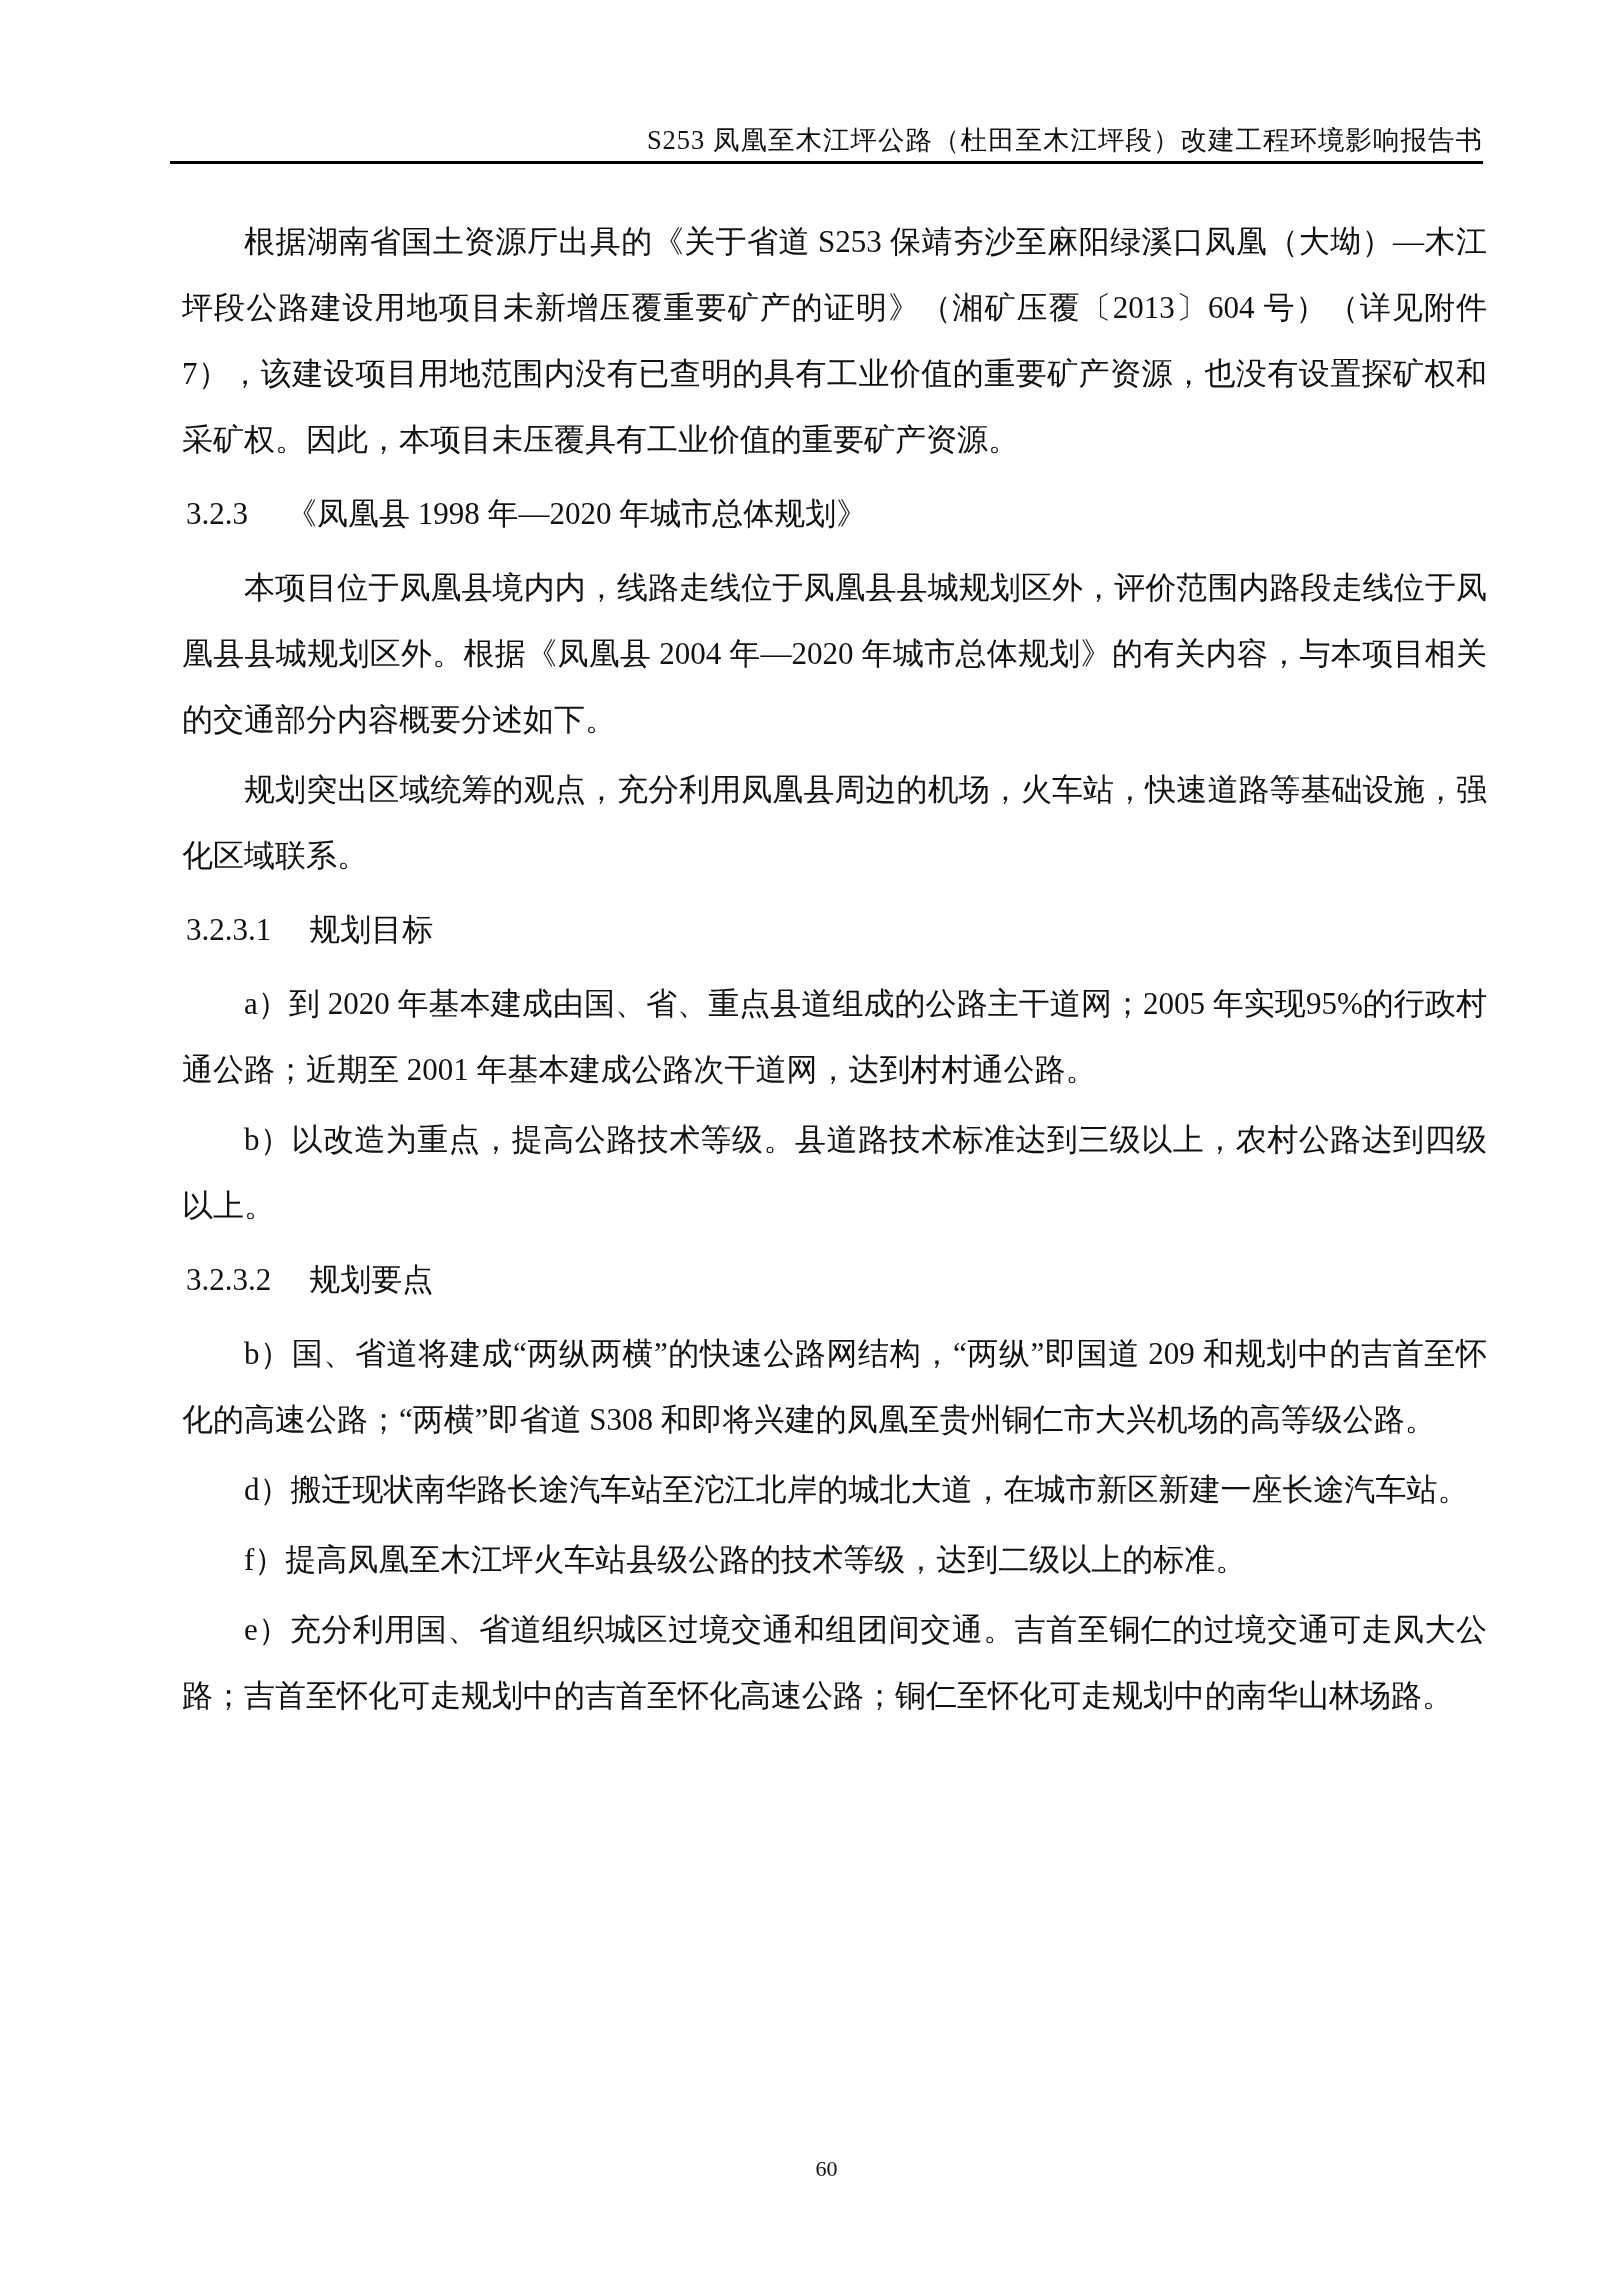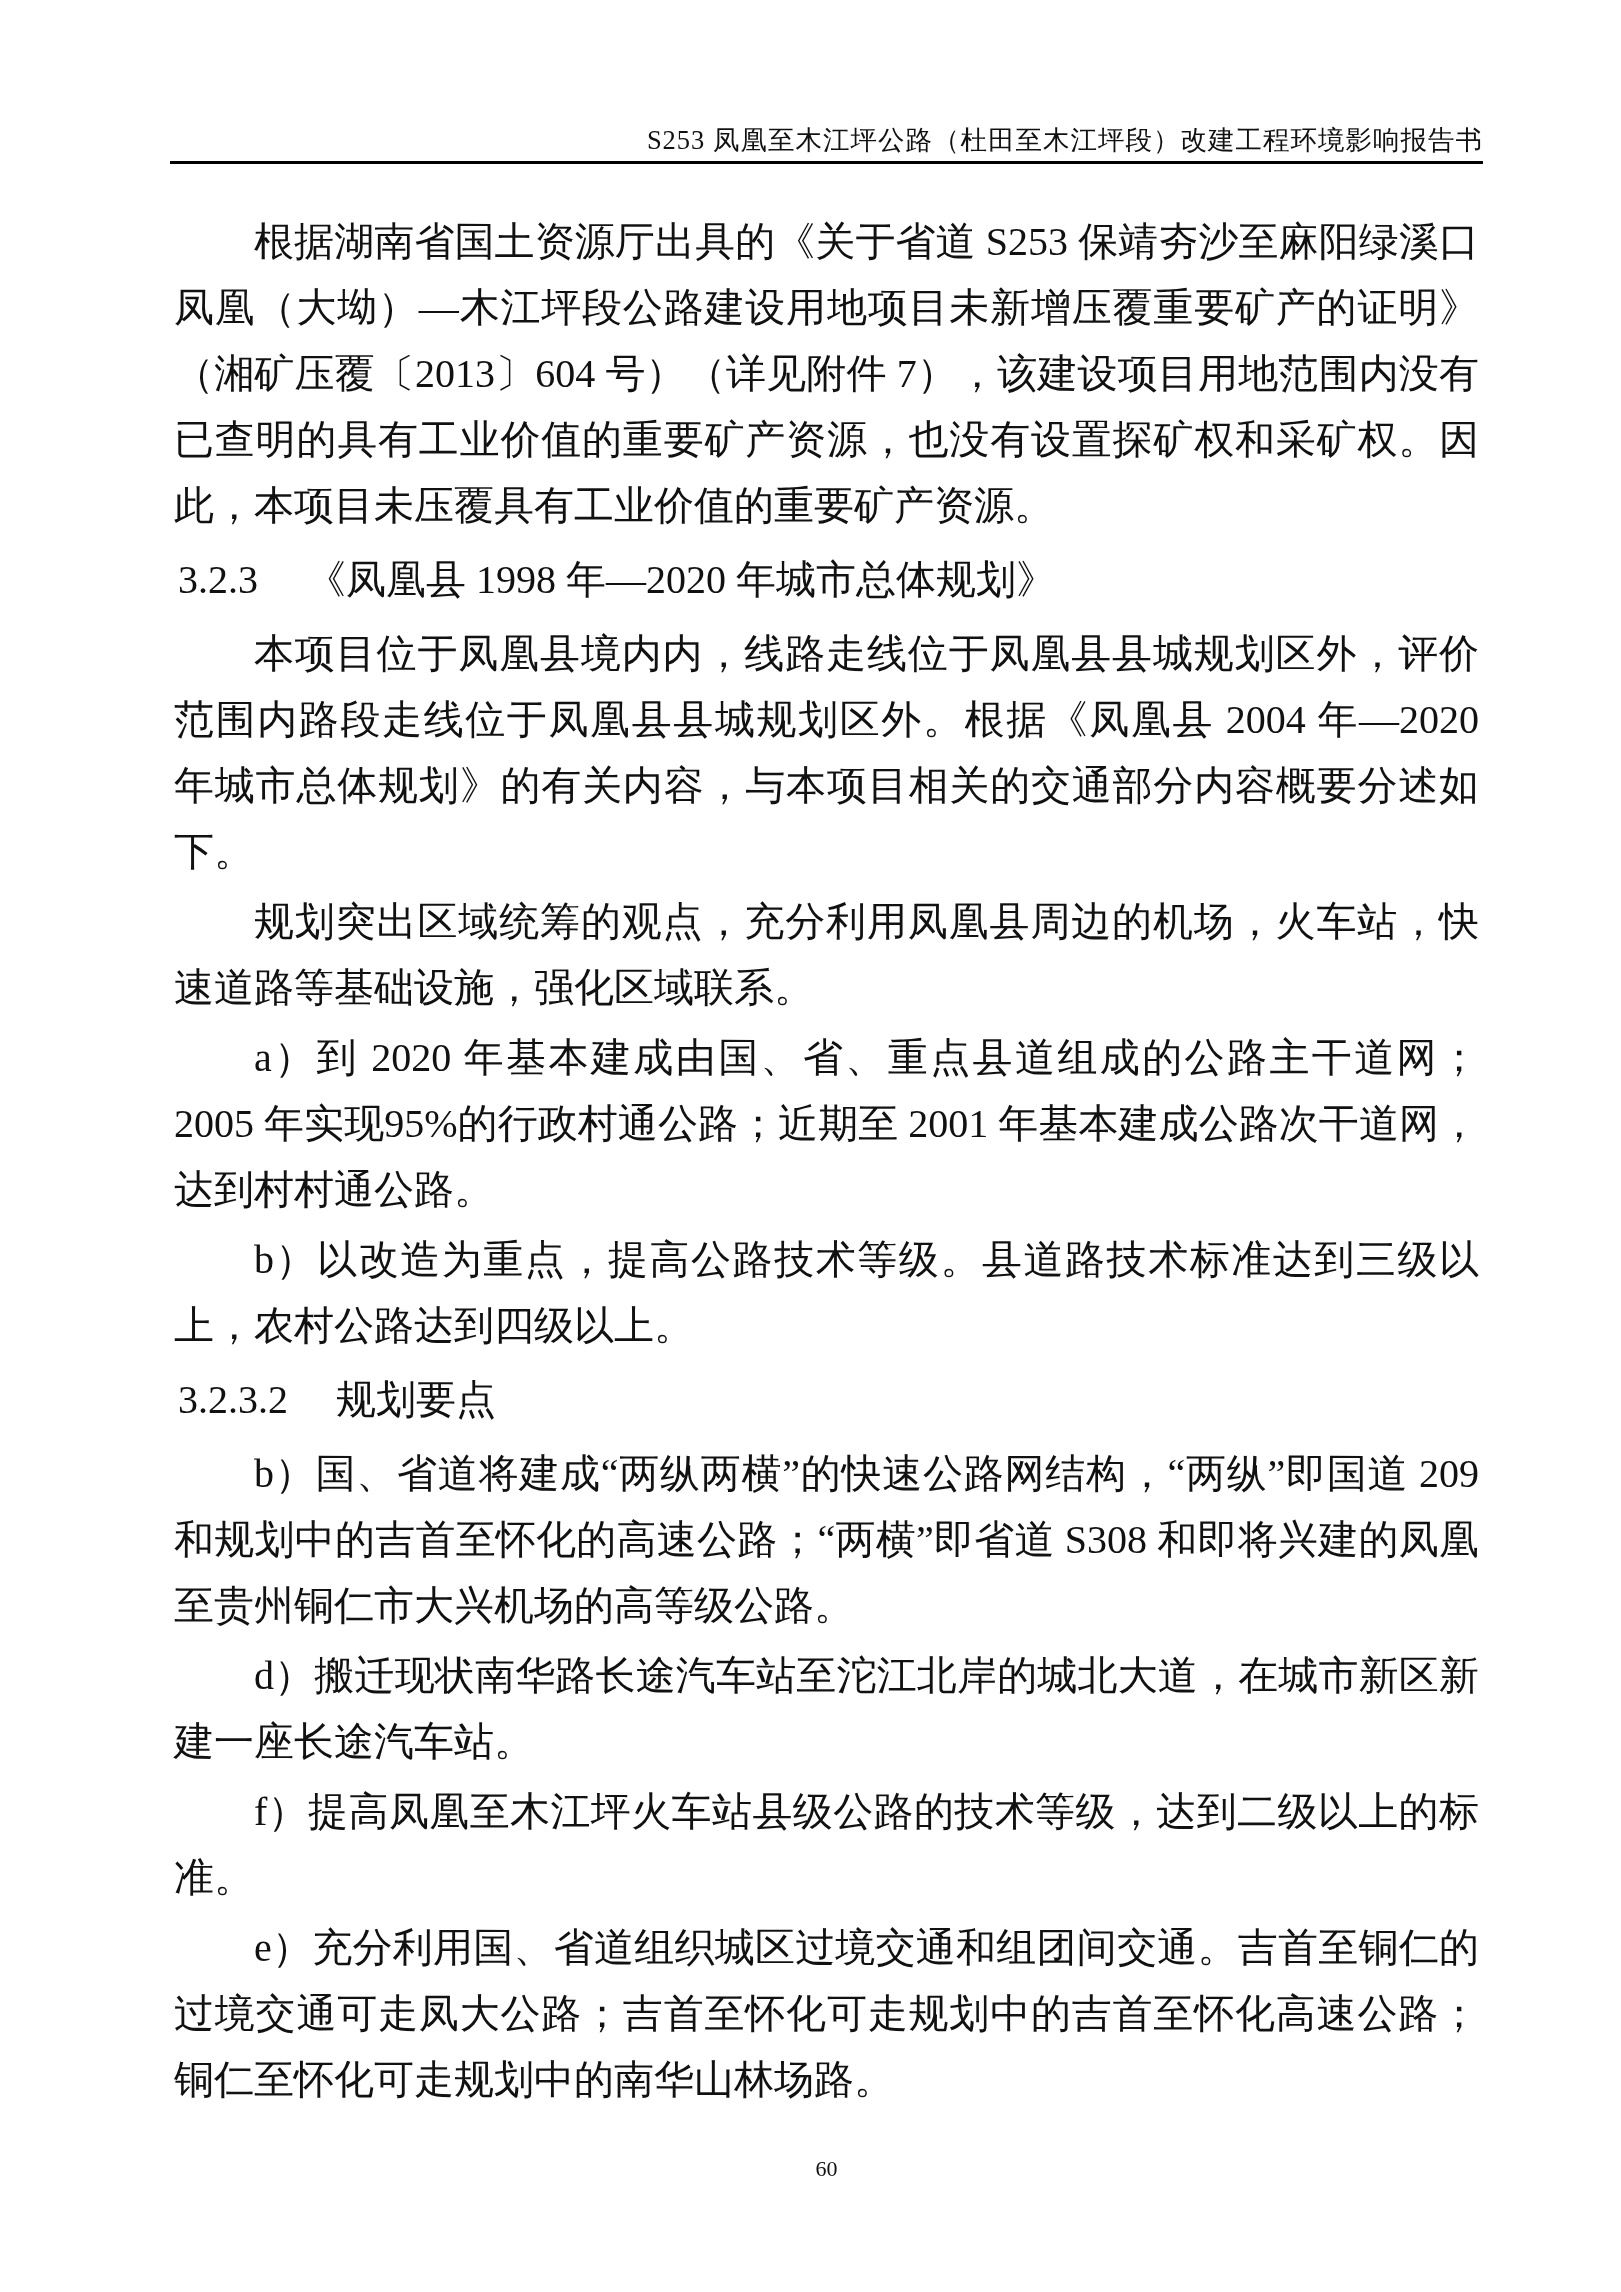--- a/index.html
+++ b/index.html
@@ -33,23 +33,23 @@
     position: absolute;
     top: 145px;
     left: 0;
     width: 100%;
     height: 0;
     border-top: 3.9px solid #000000;
   }
   .doc-body {
     position: absolute;
     top: 189px;
-    left: 0;
+    left: 8px;
     width: 100%;
-    font-size: 40px;
+    font-size: 31px;
     line-height: 66px;
     text-align: justify;
   }
   .para {
     text-indent: 2em;
   }
   .heading {
     text-indent: 0;
   }
   .heading .heading-number {
@@ -79,20 +79,23 @@
     <p class="para">根据湖南省国土资源厅出具的《关于省道 S253 保靖夯沙至麻阳绿溪口凤凰（大坳）—木江坪段公路建设用地项目未新增压覆重要矿产的证明》（湘矿压覆〔2013〕604 号）（详见附件 7），该建设项目用地范围内没有已查明的具有工业价值的重要矿产资源，也没有设置探矿权和采矿权。因此，本项目未压覆具有工业价值的重要矿产资源。</p>
 
     <div class="heading">
       <span class="heading-number">3.2.3</span><span>《凤凰县 1998 年—2020 年城市总体规划》</span>
     </div>
 
     <p class="para">本项目位于凤凰县境内内，线路走线位于凤凰县县城规划区外，评价范围内路段走线位于凤凰县县城规划区外。根据《凤凰县 2004 年—2020 年城市总体规划》的有关内容，与本项目相关的交通部分内容概要分述如下。</p>
 
     <p class="para">规划突出区域统筹的观点，充分利用凤凰县周边的机场，火车站，快速道路等基础设施，强化区域联系。</p>
 
+    <div class="heading">
+      <span class="heading-number">3.2.3.1</span><span>规划目标</span>
+    </div>
 
     <p class="para">a）到 2020 年基本建成由国、省、重点县道组成的公路主干道网；2005 年实现95%的行政村通公路；近期至 2001 年基本建成公路次干道网，达到村村通公路。</p>
 
     <p class="para">b）以改造为重点，提高公路技术等级。县道路技术标准达到三级以上，农村公路达到四级以上。</p>
 
     <div class="heading">
       <span class="heading-number">3.2.3.2</span><span>规划要点</span>
     </div>
 
 

